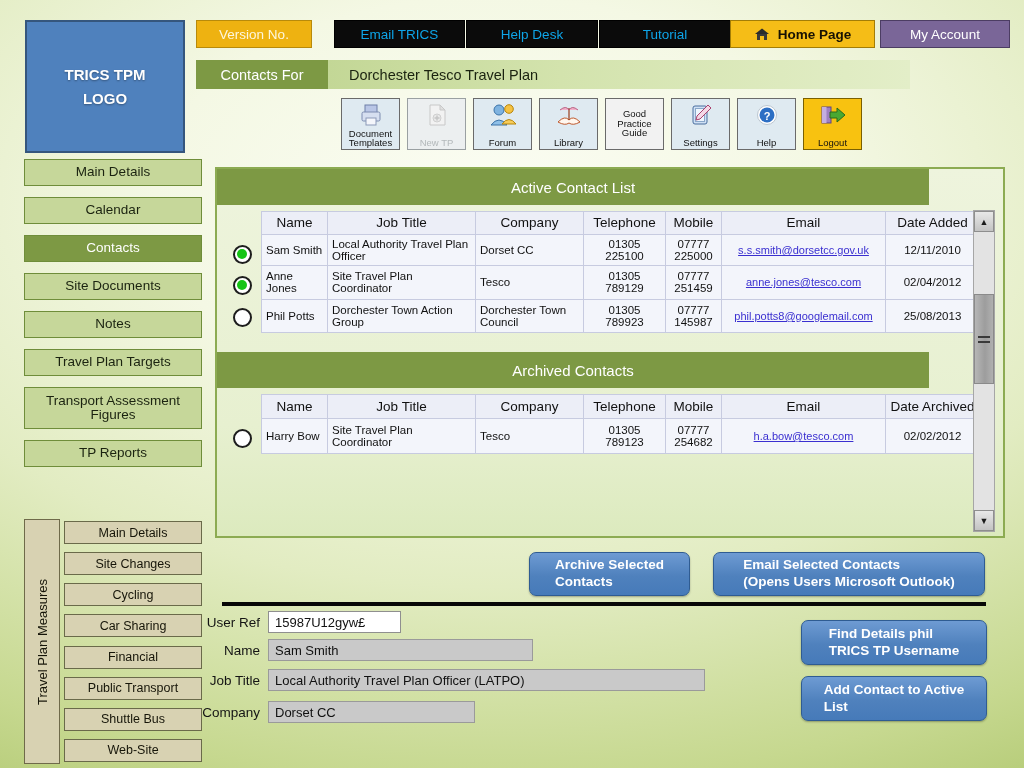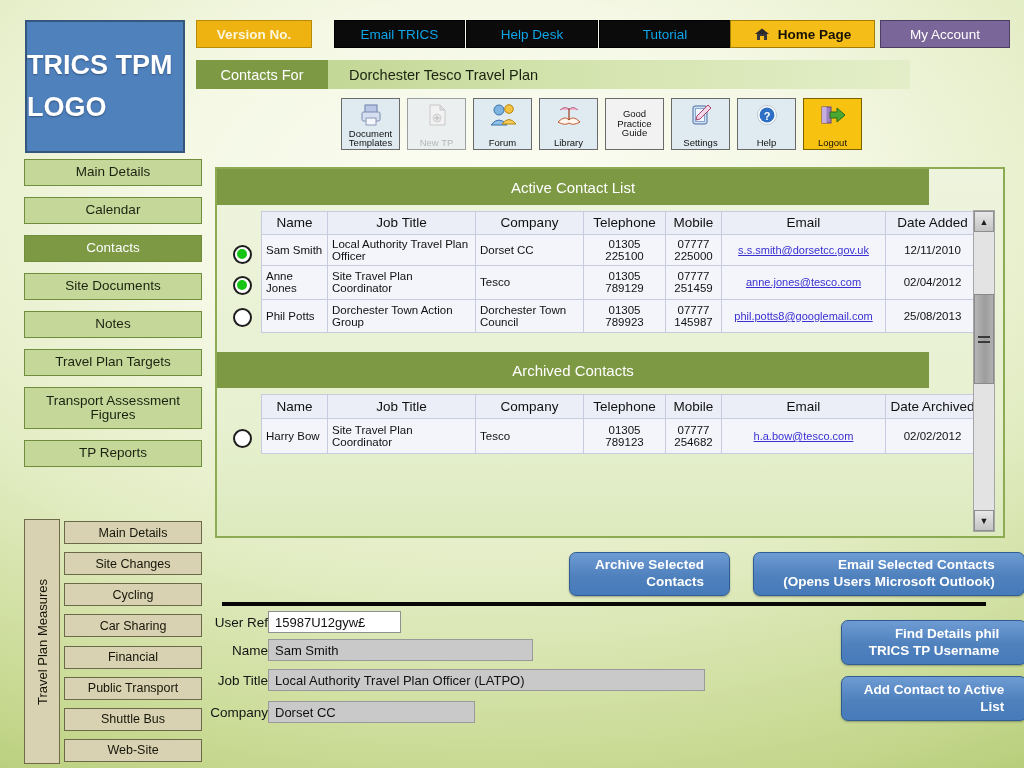--- a/index.html
+++ b/index.html
@@ -17,37 +17,37 @@
   }
 
   
   #logo {
     position: absolute; left: 25px; top: 20px;
     width: 160px; height: 133px;
     background: #4f81bd;
     border: 2px solid #35567d;
     color: #ffffff;
     display: flex; flex-direction: column;
-    justify-content: center;
-    font-size: 27px; font-weight: bold;
+    align-items: center; justify-content: center;
+    font-size: 15px; font-weight: bold;
     line-height: 1.55;
     text-shadow: 0 1px 2px rgba(0,0,0,.35);
   }
 
   
   #topnav { position: absolute; left: 196px; top: 20px; height: 28px; }
   .topbtn {
     position: absolute; top: 0; height: 28px;
     display: flex; align-items: center; justify-content: center;
     font-size: 13.5px; color: #0ea5e9; cursor: pointer;
     border: 1px solid rgba(0,0,0,.5);
     white-space: nowrap;
   }
   .topbtn.black { background: #0b0b0b; border-color:#000; }
-  .topbtn.gold  { background: #eeb211; color: #fdf6dd; border-color:#b88a0a;font-weight:bold; }
+  .topbtn.gold  { background: #eeb211; color: #fdf6dd; border-color:#b88a0a; }
   .topbtn.home  { background: #f5bd17; color: #181203; border-color:#a37d06; font-weight:bold; }
   .topbtn.purple{ background: #7a6698; color: #fff; border-color:#4c3d63; }
 
   .home-icon { margin-right: 7px; display:inline-block; line-height:0; }
 
   
   #ctxbar { position: absolute; left: 196px; top: 60px; width: 714px; height: 29px; display:flex; }
   #ctx-label {
     width: 132px; background: #7d9944; color: #fff;
     display:flex; align-items:center; justify-content:center; font-size: 14.5px;
@@ -163,35 +163,34 @@
     border:1px solid #8a8a8a; cursor:grab;
     display:flex; align-items:center; justify-content:center;
   }
   #sb-thumb .grip { width:12px; height:7px; border-top:2px solid #3a3a3a; border-bottom:2px solid #3a3a3a; }
 
   
   .bluebtn {
     position:absolute; background: linear-gradient(to bottom,#6e9bd3 0%,#4f81bd 55%,#467ab9 100%);
     border:1px solid #2f5c92; border-radius: 7px;
     color:#fff; font-weight:bold; font-size: 13.5px;
-    display:flex; align-items:center; justify-content:center; text-align:right;
+    display:flex; align-items:center; justify-content:center; text-align:left;
     line-height: 1.25; cursor:pointer;
     box-shadow: 0 1px 2px rgba(0,0,0,.3);
-    margin-left: 40px;
   }
   #btn-archive { left:529px; top:552px; width:161px; height:44px; }
   #btn-emailsel{ left:713px; top:552px; width:272px; height:44px; }
   #btn-find    { left:801px; top:620px; width:186px; height:45px; }
   #btn-addc    { left:801px; top:676px; width:186px; height:45px; }
 
   #divider { position:absolute; left:222px; top:602px; width:764px; height:4px; background:#070707; }
 
   
   .frow { position:absolute; display:flex; align-items:center; height:22px; }
-  .flabel { width:88px; text-align:right; font-size:13.5px; color:#141414; }
+  .flabel { width:88px; text-align:right; padding-right:8px; font-size:13.5px; color:#141414; }
   .finput {
     height: 22px; background:#c9c9c9; border:1px solid #9a9a9a;
     font-size: 13px; color:#111; display:flex; align-items:center; padding-left: 6px;
   }
   .finput.white { background:#ffffff; border-color:#8f8f8f; }
   #row-userref { left:180px; top:611px; }
   #row-name    { left:180px; top:639px; }
   #row-job     { left:180px; top:669px; }
   #row-company { left:180px; top:701px; }
   #in-userref { width:133px; }

